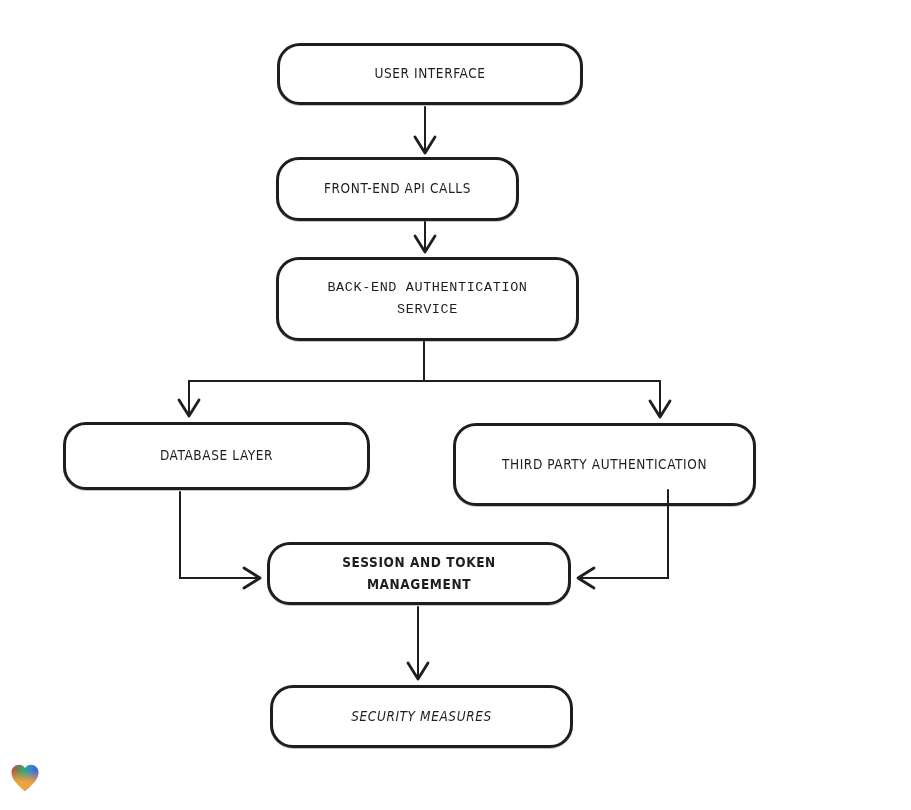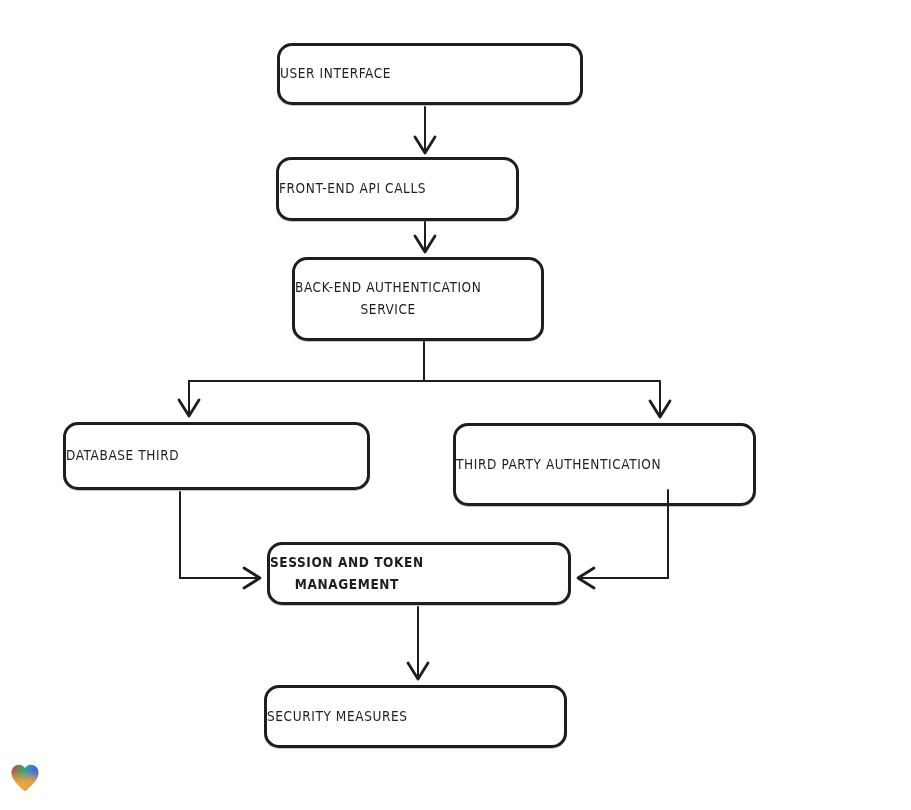--- a/index.html
+++ b/index.html
@@ -22,43 +22,44 @@
     width: 911px;
     height: 810px;
     pointer-events: none;
     z-index: 2;
   }
   .node {
     position: absolute;
     box-sizing: border-box;
     background: #ffffff;
     border: 3px solid #1e1e1e;
-    border-radius: 15px;
+    border-radius: 23px;
     display: flex;
     align-items: center;
+    justify-content: center;
     z-index: 1;
     box-shadow: 0 1px 0 rgba(30,30,30,0.25);
   }
   .node .label {
     font-size: 13.5px;
     letter-spacing: 0.6px;
     line-height: 1.6;
     color: #1e1e1e;
     text-align: center;
     white-space: pre-line;
     font-stretch: condensed;
   }
   
   .n-user-interface        { left: 277px; top: 43px;  width: 306px; height: 62px; }
   .n-front-end-api-calls   { left: 276px; top: 157px; width: 243px; height: 64px; }
-  .n-back-end-auth-service { left: 292px; top: 257px; width: 252px; height: 84px; }
+  .n-back-end-auth-service { left: 276px; top: 257px; width: 303px; height: 84px; font-family: Liberation Mono, monospace; }
   .n-database-layer        { left: 63px;  top: 422px; width: 307px; height: 68px; }
   .n-third-party-auth      { left: 453px; top: 423px; width: 303px; height: 83px; }
   .n-session-token-mgmt    { left: 267px; top: 542px; width: 304px; height: 63px; font-weight: bold; }
-  .n-security-measures     { left: 264px; top: 685px; width: 303px; height: 63px; }
+  .n-security-measures     { left: 270px; top: 685px; width: 303px; height: 63px; font-style: italic; }
 
   .brand-logo {
     position: absolute;
     left: 8px;
     top: 761px;
     width: 34px;
     height: 34px;
     z-index: 3;
     cursor: pointer;
   }
@@ -94,21 +95,21 @@
   <div class="node n-front-end-api-calls">
     <span class="label">FRONT-END API CALLS</span>
   </div>
 
   <div class="node n-back-end-auth-service">
     <span class="label">BACK-END AUTHENTICATION
 SERVICE</span>
   </div>
 
   <div class="node n-database-layer">
-    <span class="label">DATABASE THIRD</span>
+    <span class="label">DATABASE LAYER</span>
   </div>
 
   <div class="node n-third-party-auth">
     <span class="label">THIRD PARTY AUTHENTICATION</span>
   </div>
 
   <div class="node n-session-token-mgmt">
     <span class="label">SESSION AND TOKEN
 MANAGEMENT</span>
   </div>

